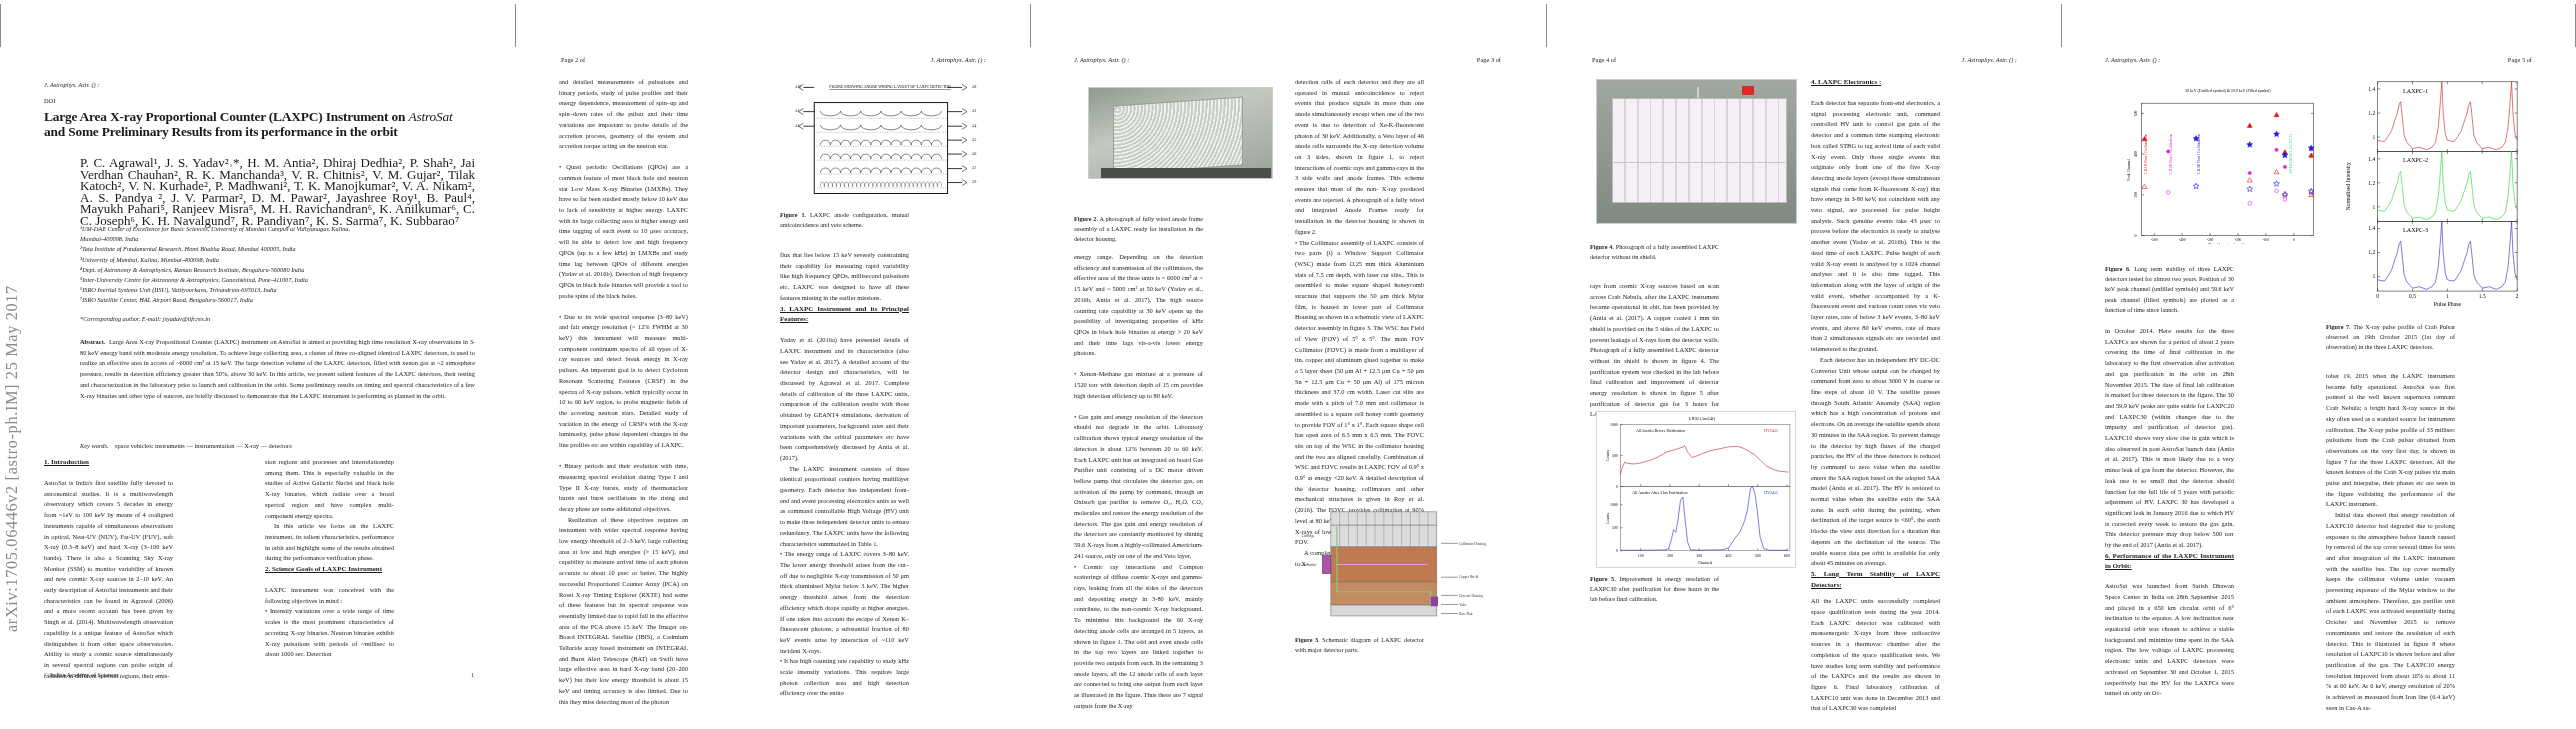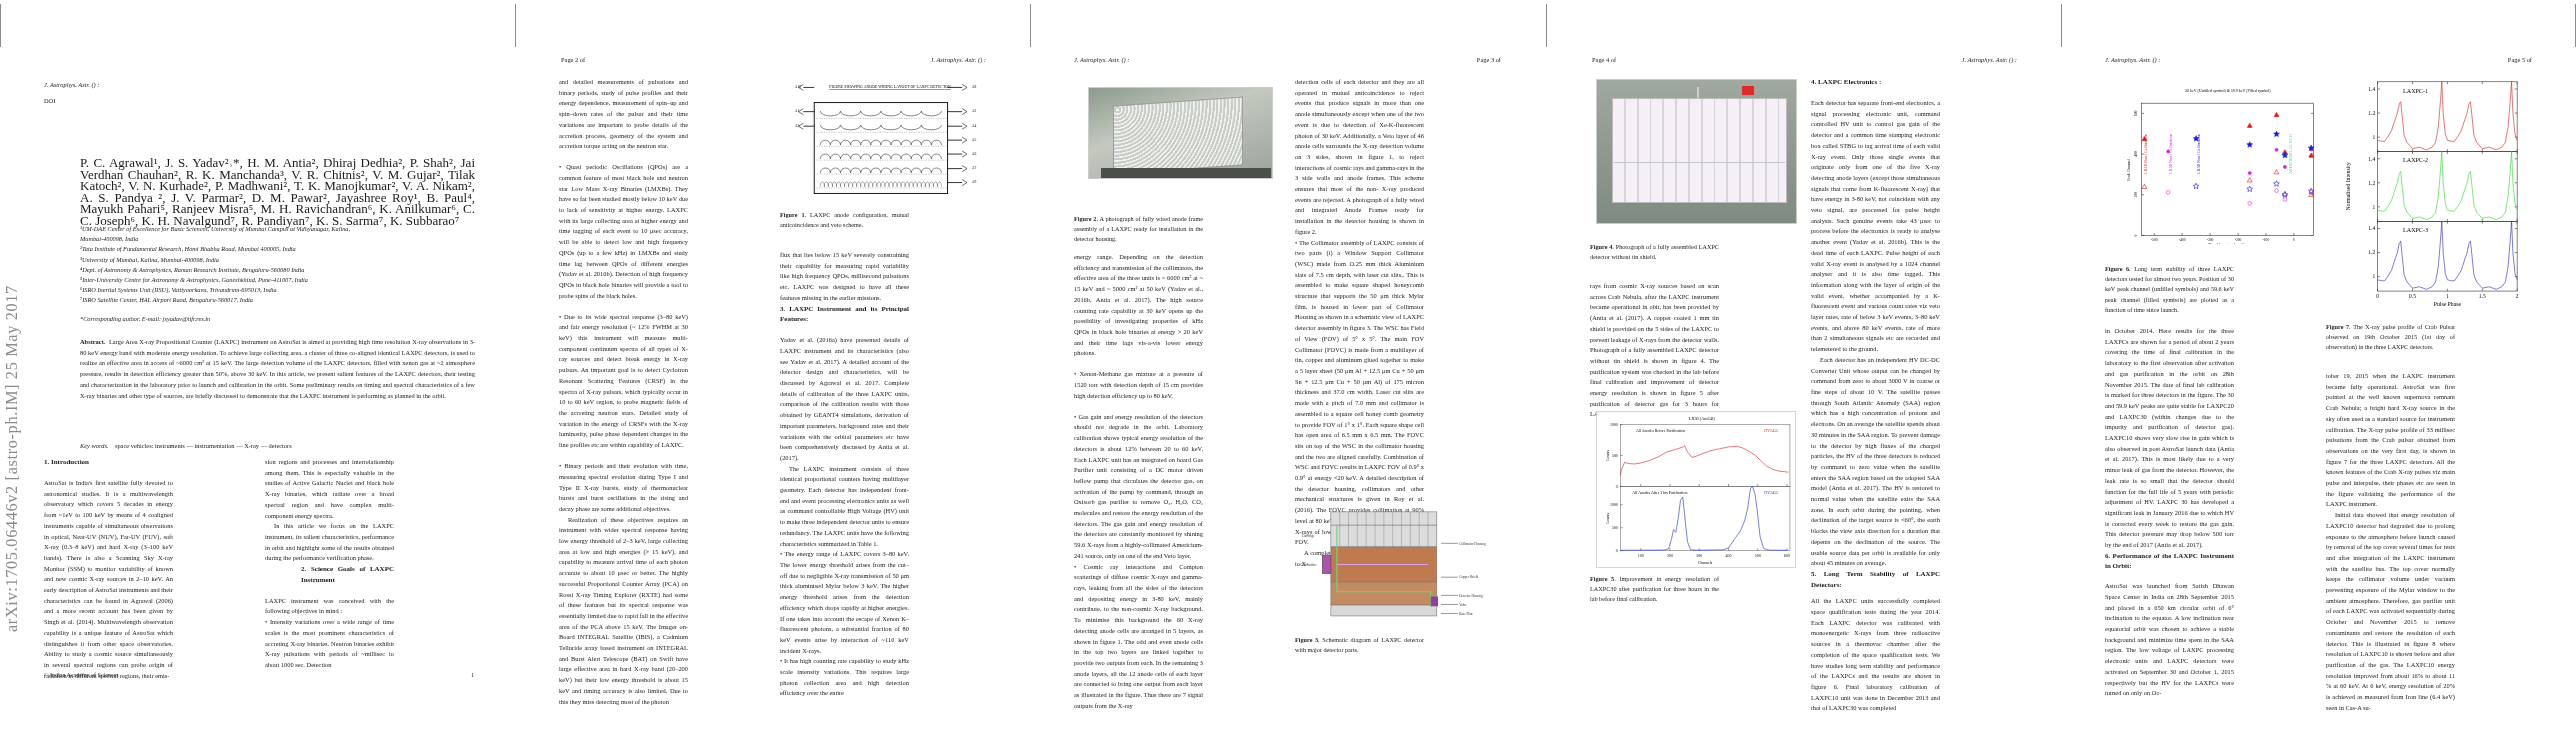--- a/index.html
+++ b/index.html
@@ -7,21 +7,21 @@
          font-family: "Liberation Serif", "DejaVu Serif", serif; color: #1a1a1a; }
   .page { position: absolute; top: 0; width: 515px; height: 729px; background: #fff; }
   .page-edge { position: absolute; top: 3.6px; width: 1.2px; height: 43px; background: #8a8a8a; }
   .runhead { position: absolute; top: 56px; font-size: 6.4px; color: #222; }
   .runhead.italic { font-style: italic; }
   .col { position: absolute; width: 129px; font-size: 6.4px; line-height: 10.7px; text-align: justify;
          hyphens: auto; }
   .col p { margin: 0; }
   .col p.indent { text-indent: 9px; }
   .col p.gap { margin-top: 10.3px; }
-  .sechead { font-weight: bold; font-size: 7px; margin: 0; }
+  .sechead { font-weight: bold; font-size: 7px; margin: 0; text-decoration: underline; }
   .caption { position: absolute; width: 129px; font-size: 6.2px; line-height: 10.2px; text-align: justify; }
   .caption b { font-weight: bold; }
   .title { position: absolute; left: 44px; top: 109px; width: 437px; font-size: 13.4px; font-weight: bold;
            line-height: 15px; letter-spacing: -0.2px; }
   .authors { position: absolute; left: 80px; top: 157px; width: 395px; font-size: 13px; line-height: 11.5px; text-align: justify; }
   .affils { position: absolute; left: 80px; top: 224px; width: 395px; font-size: 6.3px; line-height: 10.2px; font-style: italic; }
   .affils div { white-space: nowrap; }
   .abstract { position: absolute; left: 80px; top: 337px; width: 395px; font-size: 6.4px; line-height: 10.7px; text-align: justify; }
   .keywords { position: absolute; left: 80px; top: 442px; width: 395px; font-size: 6.4px; }
   .arxiv { position: absolute; left: 2.4px; top: 632px; transform-origin: left top; transform: rotate(-90deg);
@@ -32,20 +32,24 @@
   .photo { position: absolute; overflow: hidden; border: 0.6px solid #ccc; }
 </style>
 </head>
 <body>
 
 <div class="page" style="left:0">
   <div class="page-edge" style="left:0"></div>
   <div class="arxiv">arXiv:1705.06446v2  [astro-ph.IM]  25 May 2017</div>
   <div class="runhead italic" style="left:44px; top:81px;">J. Astrophys. Astr. () :</div>
   <div class="runhead" style="left:44px; top:97px;">DOI</div>
+  <div class="title">
+    <span>Large Area X-ray Proportional Counter (LAXPC) Instrument on </span><i style="font-weight:normal">AstroSat</i><br>
+    <span>and Some Preliminary Results from its performance in the orbit</span>
+  </div>
   <div class="authors">P. C. Agrawal¹, J. S. Yadav²˒*, H. M. Antia², Dhiraj Dedhia², P. Shah², Jai Verdhan Chauhan², R. K. Manchanda³, V. R. Chitnis², V. M. Gujar², Tilak Katoch², V. N. Kurhade², P. Madhwani², T. K. Manojkumar², V. A. Nikam², A. S. Pandya ², J. V. Parmar², D. M. Pawar², Jayashree Roy¹, B. Paul⁴, Mayukh Pahari⁵, Ranjeev Misra⁵, M. H. Ravichandran⁶, K. Anilkumar⁶, C. C. Joseph⁶, K. H. Navalgund⁷, R. Pandiyan⁷, K. S. Sarma⁷, K. Subbarao⁷</div>
   <div class="affils">
     <div>¹UM-DAE Center of Excellence for Basic Sciences, University of Mumbai Campus at Vidhyanagar, Kalina,</div>
     <div>Mumbai-400098, India</div>
     <div>²Tata Institute of Fundamental Research, Homi Bhabha Road, Mumbai 400005, India</div>
     <div>³University of Mumbai, Kalina, Mumbai-400098, India</div>
     <div>⁴Dept. of Astronomy &amp; Astrophysics, Raman Research Institute, Bengaluru-560080 India</div>
     <div>⁵Inter-University Centre for Astronomy &amp; Astrophysics, Ganeshkhind, Pune-411007, India</div>
     <div>⁶ISRO Inertial Systems Unit (IISU), Vattiyoorkavu, Trivandrum-695013, India</div>
     <div>⁷ISRO Satellite Center, HAL Airport Raod, Bengaluru-560017, India</div>
@@ -59,21 +63,21 @@
     <i>Key words.</i>&nbsp;&nbsp;&nbsp;
     <span>space vehicles: instruments — instrumentation — X-ray — detectors</span>
   </div>
   <div class="col" style="left:44px; top:457px;">
       <h3 class="sechead" style="margin: 0px 0px 10.3px;">1.  Introduction</h3>
       <p>AstroSat is India's first satellite fully devoted to astronomical studies. It is a multiwavelength observatory which covers 5 decades in energy from ~1eV to 100 keV by means of 4 coaligned instruments capable of simultaneous observations in optical, Near-UV (NUV), Far-UV (FUV), soft X-ray (0.3–8 keV) and hard X-ray (3–100 keV bands). There is also a Scanning Sky X-ray Monitor (SSM) to monitor variability of known and new cosmic X-ray sources in 2–10 keV. An early description of AstroSat instruments and their characteristics can be found in Agrawal (2006) and a more recent account has been given by Singh et al. (2014). Multiwavelength observation capability is a unique feature of AstroSat which distinguishes it from other space observatories. Ability to study a cosmic source simultaneously in several spectral regions can probe origin of radiation in different spectral regions, their emis-</p>
     </div>
   <div class="col" style="left:265px; top:457px;">
       <p>sion regions and processes and interrelationship among them. This is especially valuable in the studies of Active Galactic Nuclei and black hole X-ray binaries, which radiate over a broad spectral region and have complex multi-component energy spectra.</p>
       <p class="indent">In this article we focus on the LAXPC instrument, its salient characteristics, performance in orbit and highlight some of the results obtained during the performance verification phase.</p>
-      <h3 class="sechead" style="margin-bottom: 10.3px; margin-left: 36px;">2.  Science Goals of LAXPC Instrument</h3>
+      <h3 class="sechead" style="margin-bottom: 10.3px;">2.  Science Goals of LAXPC Instrument</h3>
       <p>LAXPC instrument was conceived with the following objectives in mind :</p>
       <p>• Intensity variations over a wide range of time scales is the most prominent characteristics of accreting X-ray binaries. Neutron binaries exhibit X-ray pulsations with periods of ~millisec to about 1000 sec. Detection</p>
     </div>
   <div class="footer" style="left:44px;">© Indian Academy of Sciences</div>
   <div class="footer" style="left:471px;">1</div>
 </div>
 
 <div class="page" style="left:515px">
   <div class="page-edge" style="left:0"></div>
   <div class="runhead" style="left:46px">Page 2 of</div>

